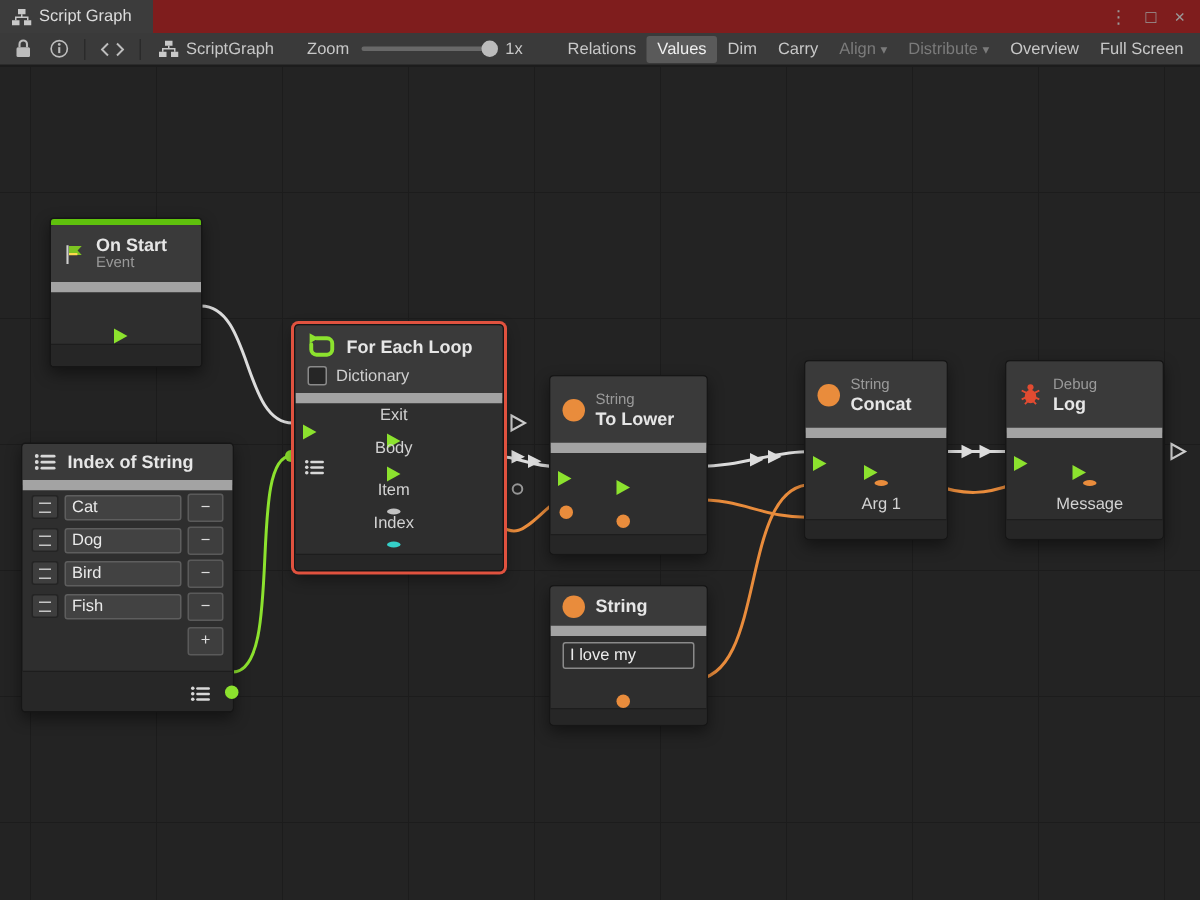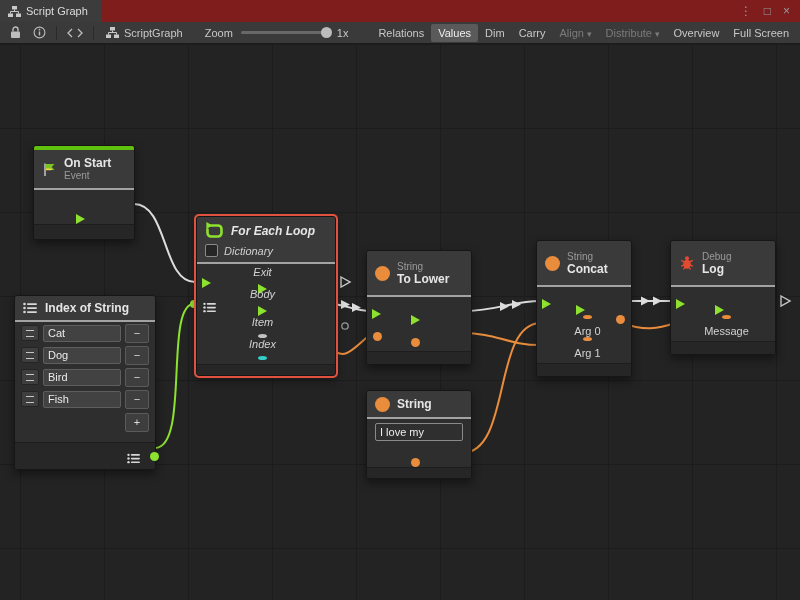--- a/index.html
+++ b/index.html
@@ -42,23 +42,23 @@
   
   svg.wires{position:absolute;top:0;left:0;width:800px;height:600px;z-index:5;pointer-events:none;}
   .wire{fill:none;stroke-width:2;stroke-linecap:round;}
   .wire.white{stroke:#dcdcdc;}
   .wire.green{stroke:#8ce22e;}
   .wire.orange{stroke:#e98c3c;}
 
   
   .node{position:absolute;background:#2e2e2e;border:1px solid #161616;border-radius:3px;
         box-shadow:0 4px 10px rgba(0,0,0,.45);z-index:10;box-sizing:border-box;}
-  .node.selected{box-shadow:0 0 0 2px #e0523f,0 4px 10px rgba(0,0,0,.45);font-style:italic;}
+  .node.selected{box-shadow:0 0 0 2px #e0523f,0 4px 10px rgba(0,0,0,.45);}
   .accent{height:4px;background:#5fc10d;border-radius:2px 2px 0 0;}
-  .nhead{background:#3a3a3a;border-bottom:2px solid #a3a3a3;display:flex;align-items:center;
+  .nhead{background:#3a3a3a;border-bottom:7px solid #a3a3a3;display:flex;align-items:center;
          gap:7px;padding:5px 8px;border-radius:2px 2px 0 0;}
   .nhead .txt{display:flex;flex-direction:column;}
   .ntitle{font-size:12px;color:#e6e6e6;font-weight:bold;line-height:14px;}
   .ncat{font-size:10px;color:#9a9a9a;line-height:11px;}
   .nsub{font-size:10px;color:#9a9a9a;line-height:12px;}
   .nbody{padding:6px 0 4px;}
   .nfoot{height:12px;background:#262626;border-top:1px solid #1d1d1d;border-radius:0 0 2px 2px;}
   .prow{position:relative;height:22px;display:flex;align-items:center;flex-direction:column;}
   .prow.right{justify-content:flex-end;gap:6px;padding-right:7px;}
   .prow.left{justify-content:flex-start;gap:6px;padding-left:7px;}
@@ -372,25 +372,20 @@
       <span class="ntitle">Concat</span>
     </span>
   </div>
   <div class="nbody">
     <div class="prow right">
       <span class="arrow abs-left"></span>
       <span class="arrow"></span>
     </div>
     <div class="prow left">
       <span class="dot orange"></span>
-      <span class="plabel">Arg 0</span>
-      <span class="dot orange" style="position:absolute;right:6px;"></span>
-    </div>
-    <div class="prow left">
-      <span class="dot orange"></span>
       <span class="plabel">Arg 1</span>
     </div>
   </div>
   <div class="nfoot"></div>
 </div>
 
 <div class="node" style="left:670px;top:240px;width:106px;">
   <div class="nhead" style="height:34px;box-sizing:content-box;">
     <svg width="16" height="16" viewBox="0 0 15 15">
       <g stroke="#e14b31" stroke-width="1.2">

